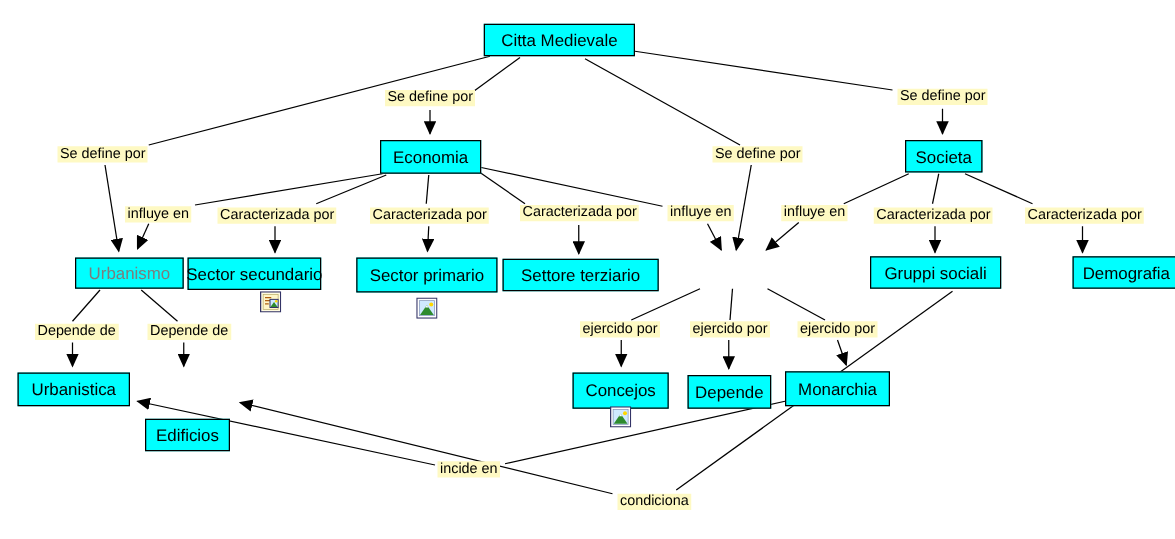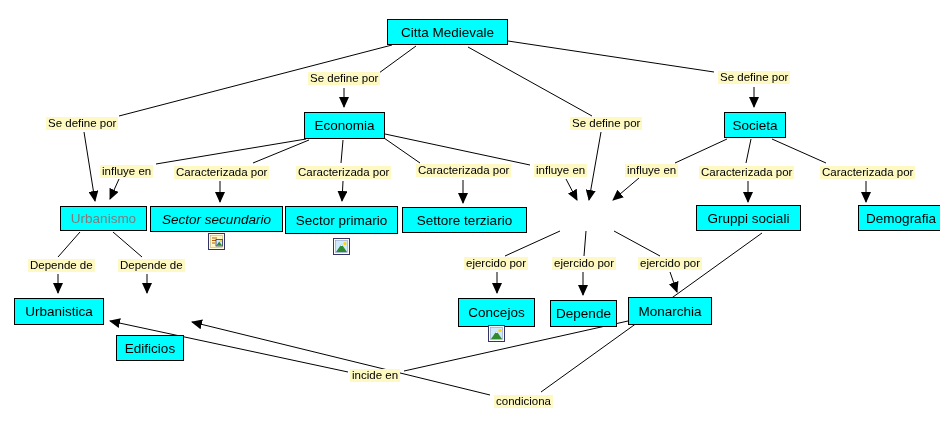--- a/index.html
+++ b/index.html
@@ -91,21 +91,21 @@
   <div class="link-label" style="left:464px;top:257px;">ejercido por</div>
   <div class="link-label" style="left:552px;top:257px;">ejercido por</div>
   <div class="link-label" style="left:638px;top:257px;">ejercido por</div>
   <div class="link-label" style="left:350px;top:369px;">incide en</div>
   <div class="link-label" style="left:494px;top:395px;">condiciona</div>
 
   <div class="node" style="left:304px;top:112px;width:81px;height:27px;">Economia</div>
   <div class="node" style="left:387px;top:19px;width:121px;height:26px;">Citta Medievale</div>
   <div class="node" style="left:724px;top:112px;width:62px;height:26px;">Societa</div>
   <div class="node gray-text" style="left:60px;top:206px;width:87px;height:25px;">Urbanismo</div>
-  <div class="node" style="left:150px;top:206px;width:133px;height:26px;font-style:italic;">Sector secundario</div>
+  <div class="node" style="left:150px;top:206px;width:107px;height:26px;">Sector secundario</div>
   <div class="node" style="left:285px;top:206px;width:113px;height:28px;">Sector primario</div>
   <div class="node" style="left:402px;top:207px;width:125px;height:26px;">Settore terziario</div>
   <div class="node" style="left:696px;top:205px;width:105px;height:26px;">Gruppi sociali</div>
   <div class="node" style="left:822px;top:205px;width:86px;height:26px;margin-left:36px;">Demografia</div>
   <div class="node" style="left:14px;top:298px;width:90px;height:27px;">Urbanistica</div>
   <div class="node" style="left:116px;top:298px;width:68px;height:26px;margin-top:37px;">Edificios</div>
   <div class="node" style="left:458px;top:298px;width:77px;height:29px;">Concejos</div>
   <div class="node" style="left:550px;top:300px;width:67px;height:27px;">Depende</div>
   <div class="node" style="left:628px;top:297px;width:84px;height:28px;">Monarchia</div>
 

